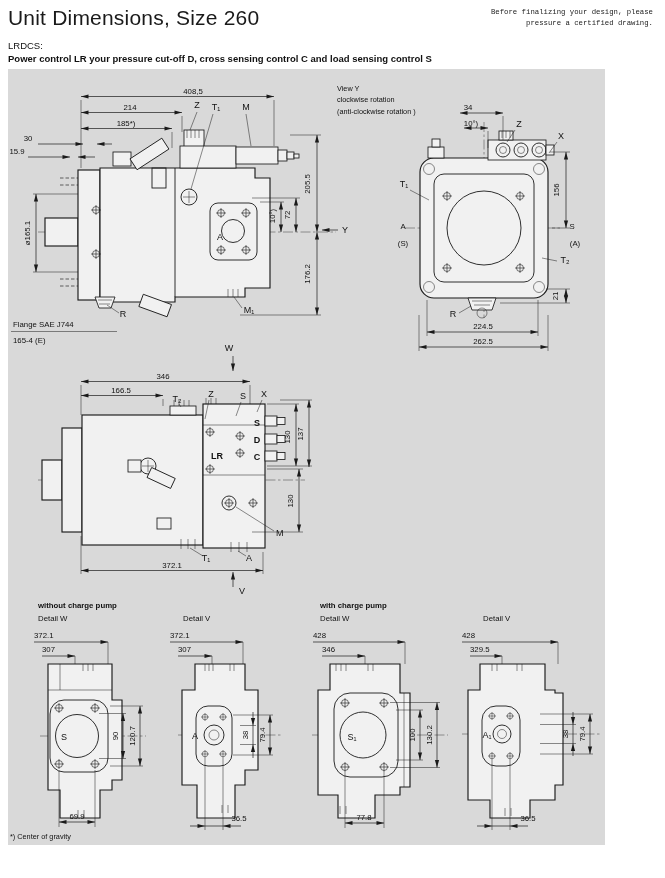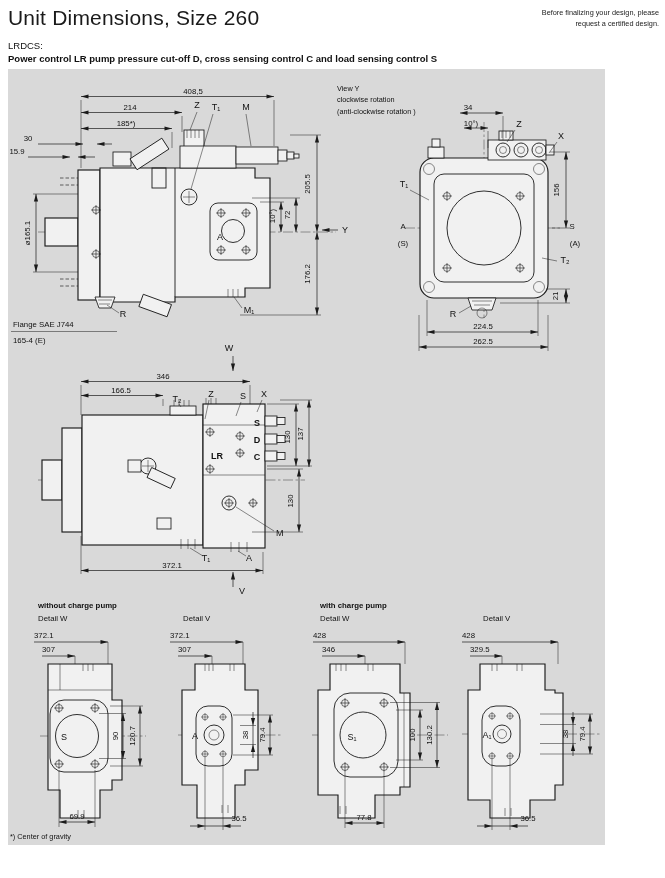--- a/index.html
+++ b/index.html
@@ -1,19 +1,19 @@
 <!DOCTYPE html>
 <html><head>
 <meta charset="utf-8">
 <style>
   html,body{margin:0;padding:0;background:#fff;}
   body{width:665px;height:878px;position:relative;font-family:"Liberation Sans",sans-serif;color:#111;}
   .page{position:absolute;inset:0;overflow:hidden;background:#fff;}
   .title{position:absolute;left:8px;top:6px;font-size:21px;font-weight:normal;letter-spacing:.2px;color:#1a1a1a;}
-  .note{position:absolute;right:6px;top:7px;text-align:right;font-size:7.3px;line-height:1.55;color:#222;}
+  .note{position:absolute;right:12px;top:7px;text-align:right;font-size:7.3px;line-height:1.55;color:#222;font-family:Liberation Mono, monospace;}
   .variant{position:absolute;left:8px;top:40px;font-size:9.5px;font-weight:normal;}
   .variant-desc{position:absolute;left:8px;top:53px;font-size:9.5px;font-weight:bold;}
   svg.drawing{position:absolute;left:0;top:0;}
   svg text{font-family:"Liberation Sans",sans-serif;fill:#111;}
   .t7{font-size:7.3px;}
   .t8{font-size:7.8px;}
   .t9{font-size:9px;}
   .b{font-weight:bold;}
   .ln{stroke:#1a1a1a;stroke-width:0.9;fill:none;}
   .body{fill:#f1f1f1;stroke:#1a1a1a;stroke-width:1.15;}
@@ -24,24 +24,24 @@
   .dash{stroke:#1a1a1a;stroke-width:0.65;fill:none;stroke-dasharray:3.5 2;}
 </style>
 </head>
 <body>
 
 <div class="page">
 
   <div class="title">Unit Dimensions, Size 260</div>
   <div class="note">
     <div>Before finalizing your design, please</div>
-    <div>request a certified design.</div>
+    <div>pressure a certified drawing.</div>
   </div>
   <div class="variant">LRDCS:</div>
-  <div class="variant-desc">Power control LR pump pressure cut-off D, cross sensing control C and load sensing control S</div>
+  <div class="variant-desc">Power control LR your pressure cut-off D, cross sensing control C and load sensing control S</div>
 
   <svg class="drawing" width="665" height="878" viewBox="0 0 665 878">
     <defs>
       <marker id="aE" markerWidth="9" markerHeight="8" refX="8" refY="3" orient="auto-start-reverse" markerUnits="userSpaceOnUse">
         <path d="M0.5,0.9 L8,3 L0.5,5.1 Z" fill="#1a1a1a"></path>
       </marker>
       <g id="bolt">
         <circle r="3.5" fill="none" stroke="#1a1a1a" stroke-width="0.6"></circle>
         <path d="M-5,0 H5 M0,-5 V5" stroke="#1a1a1a" stroke-width="0.6" fill="none"></path>
       </g>

